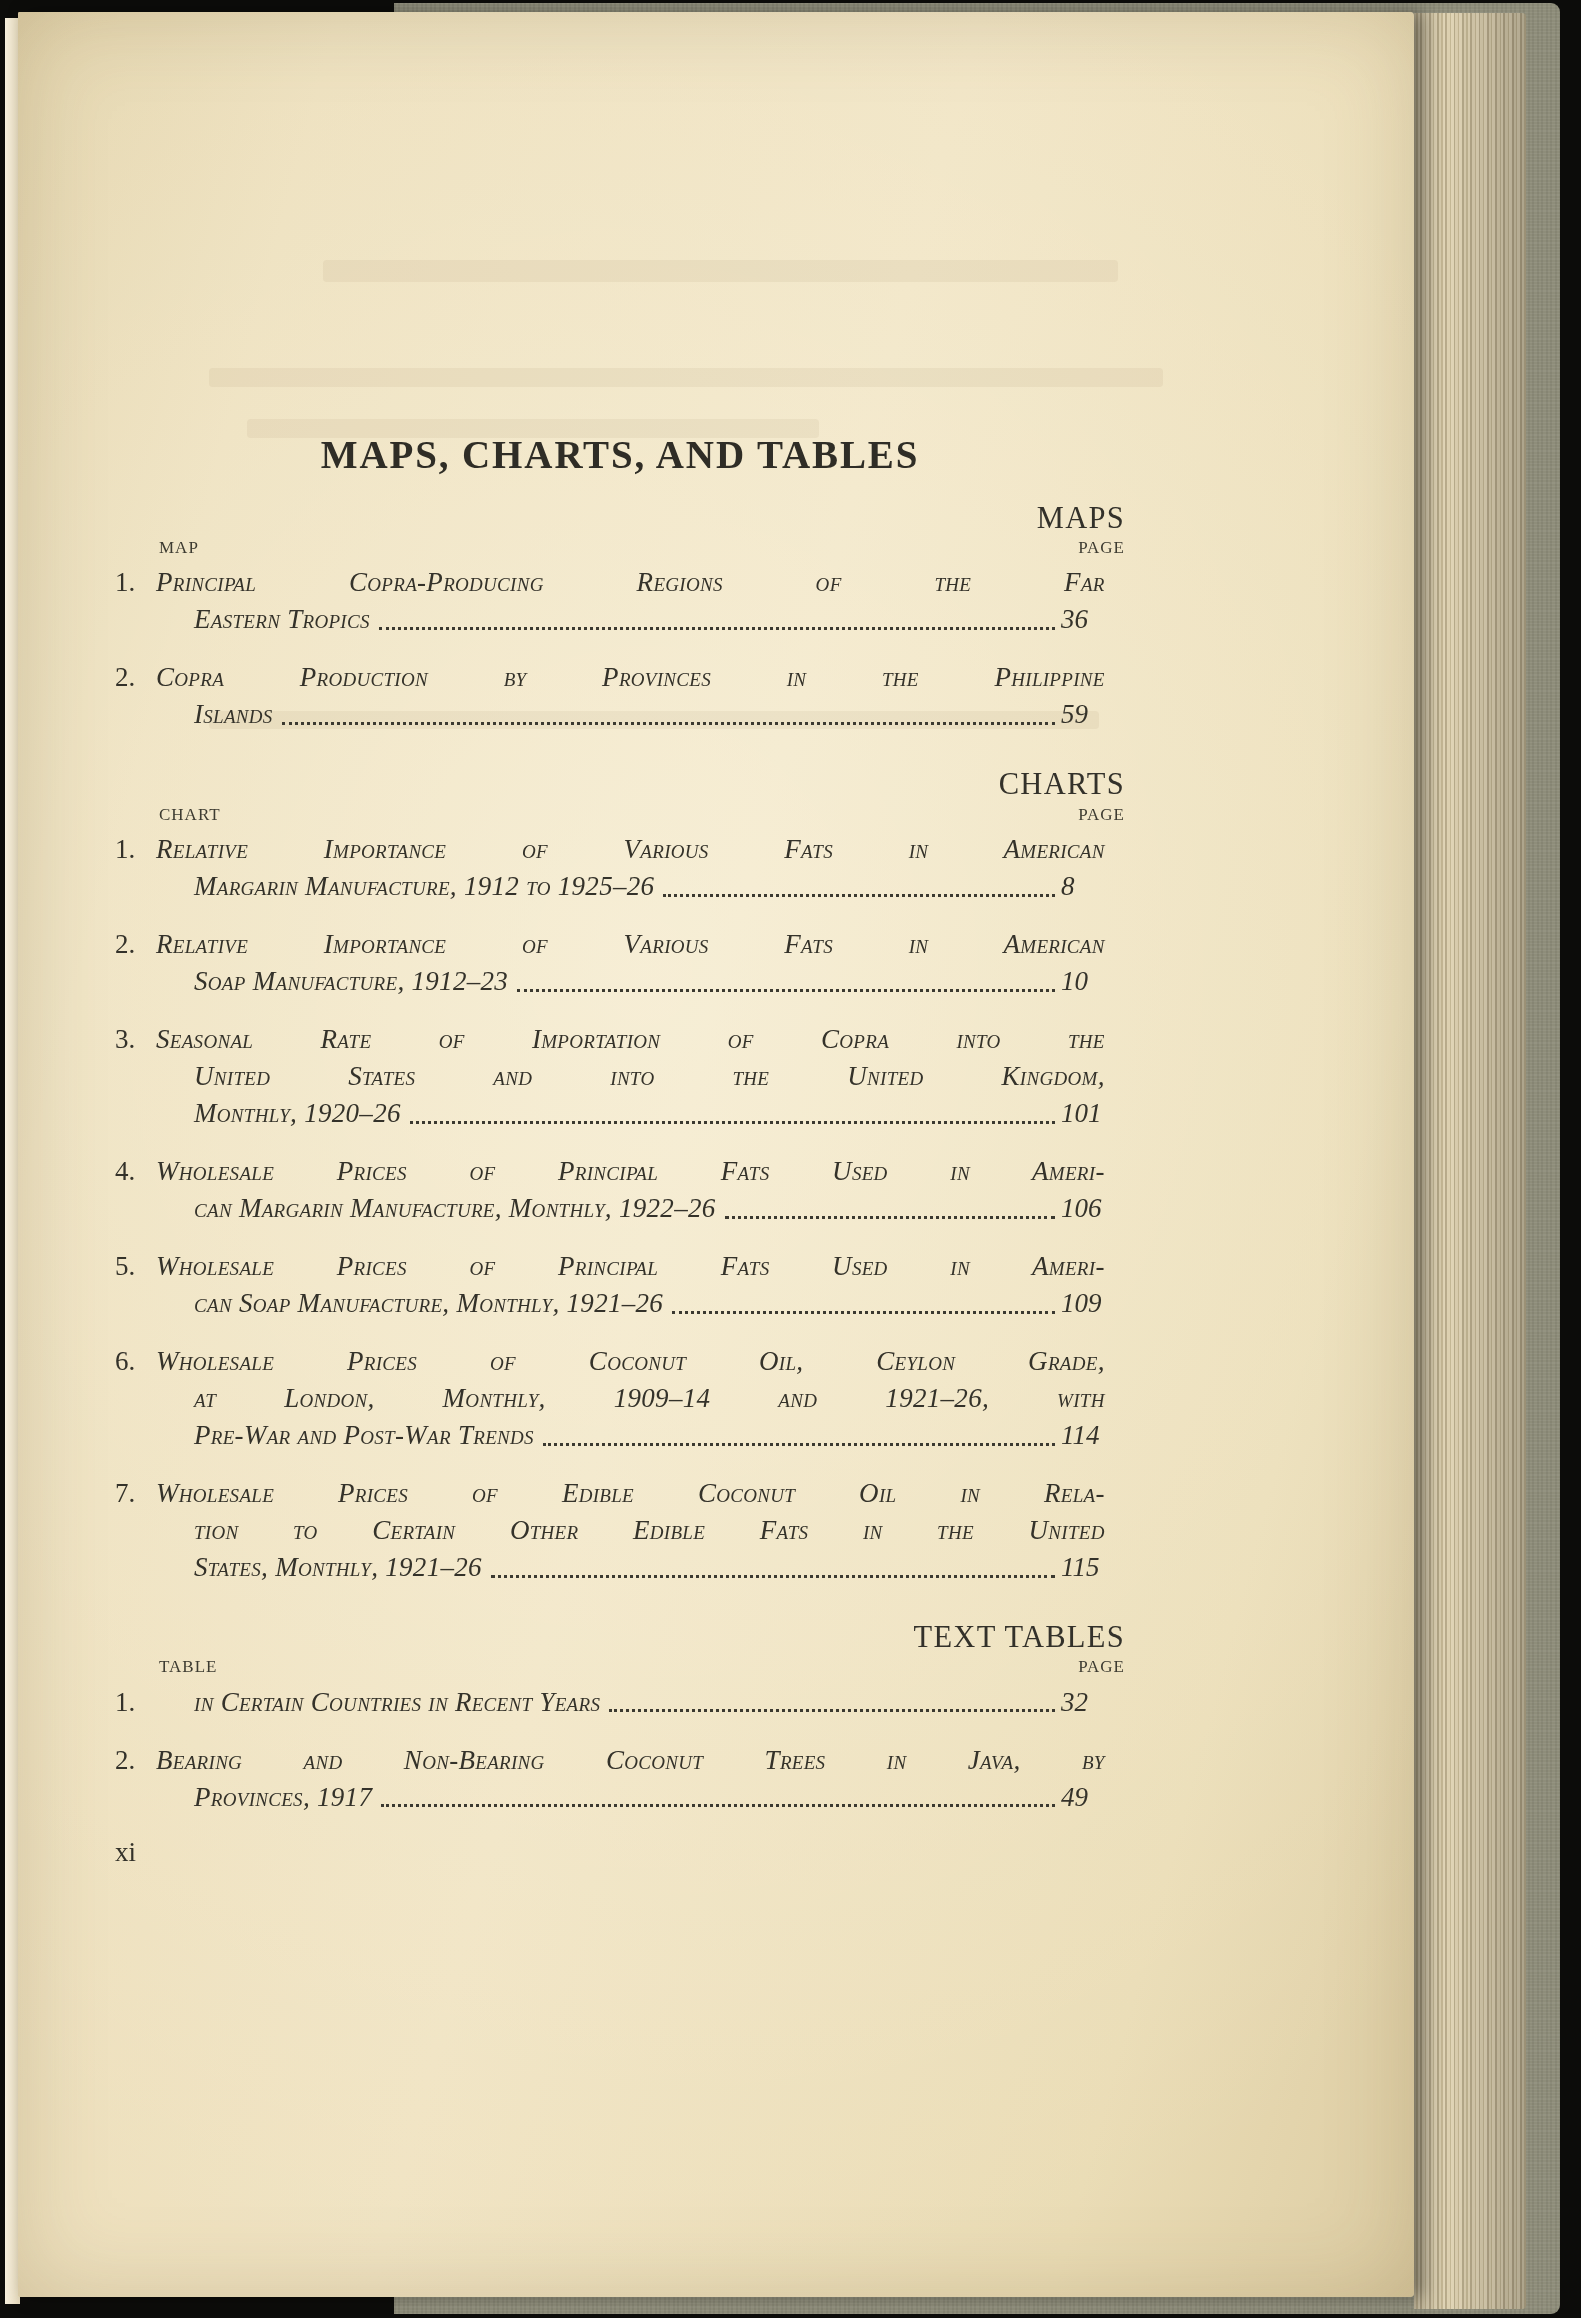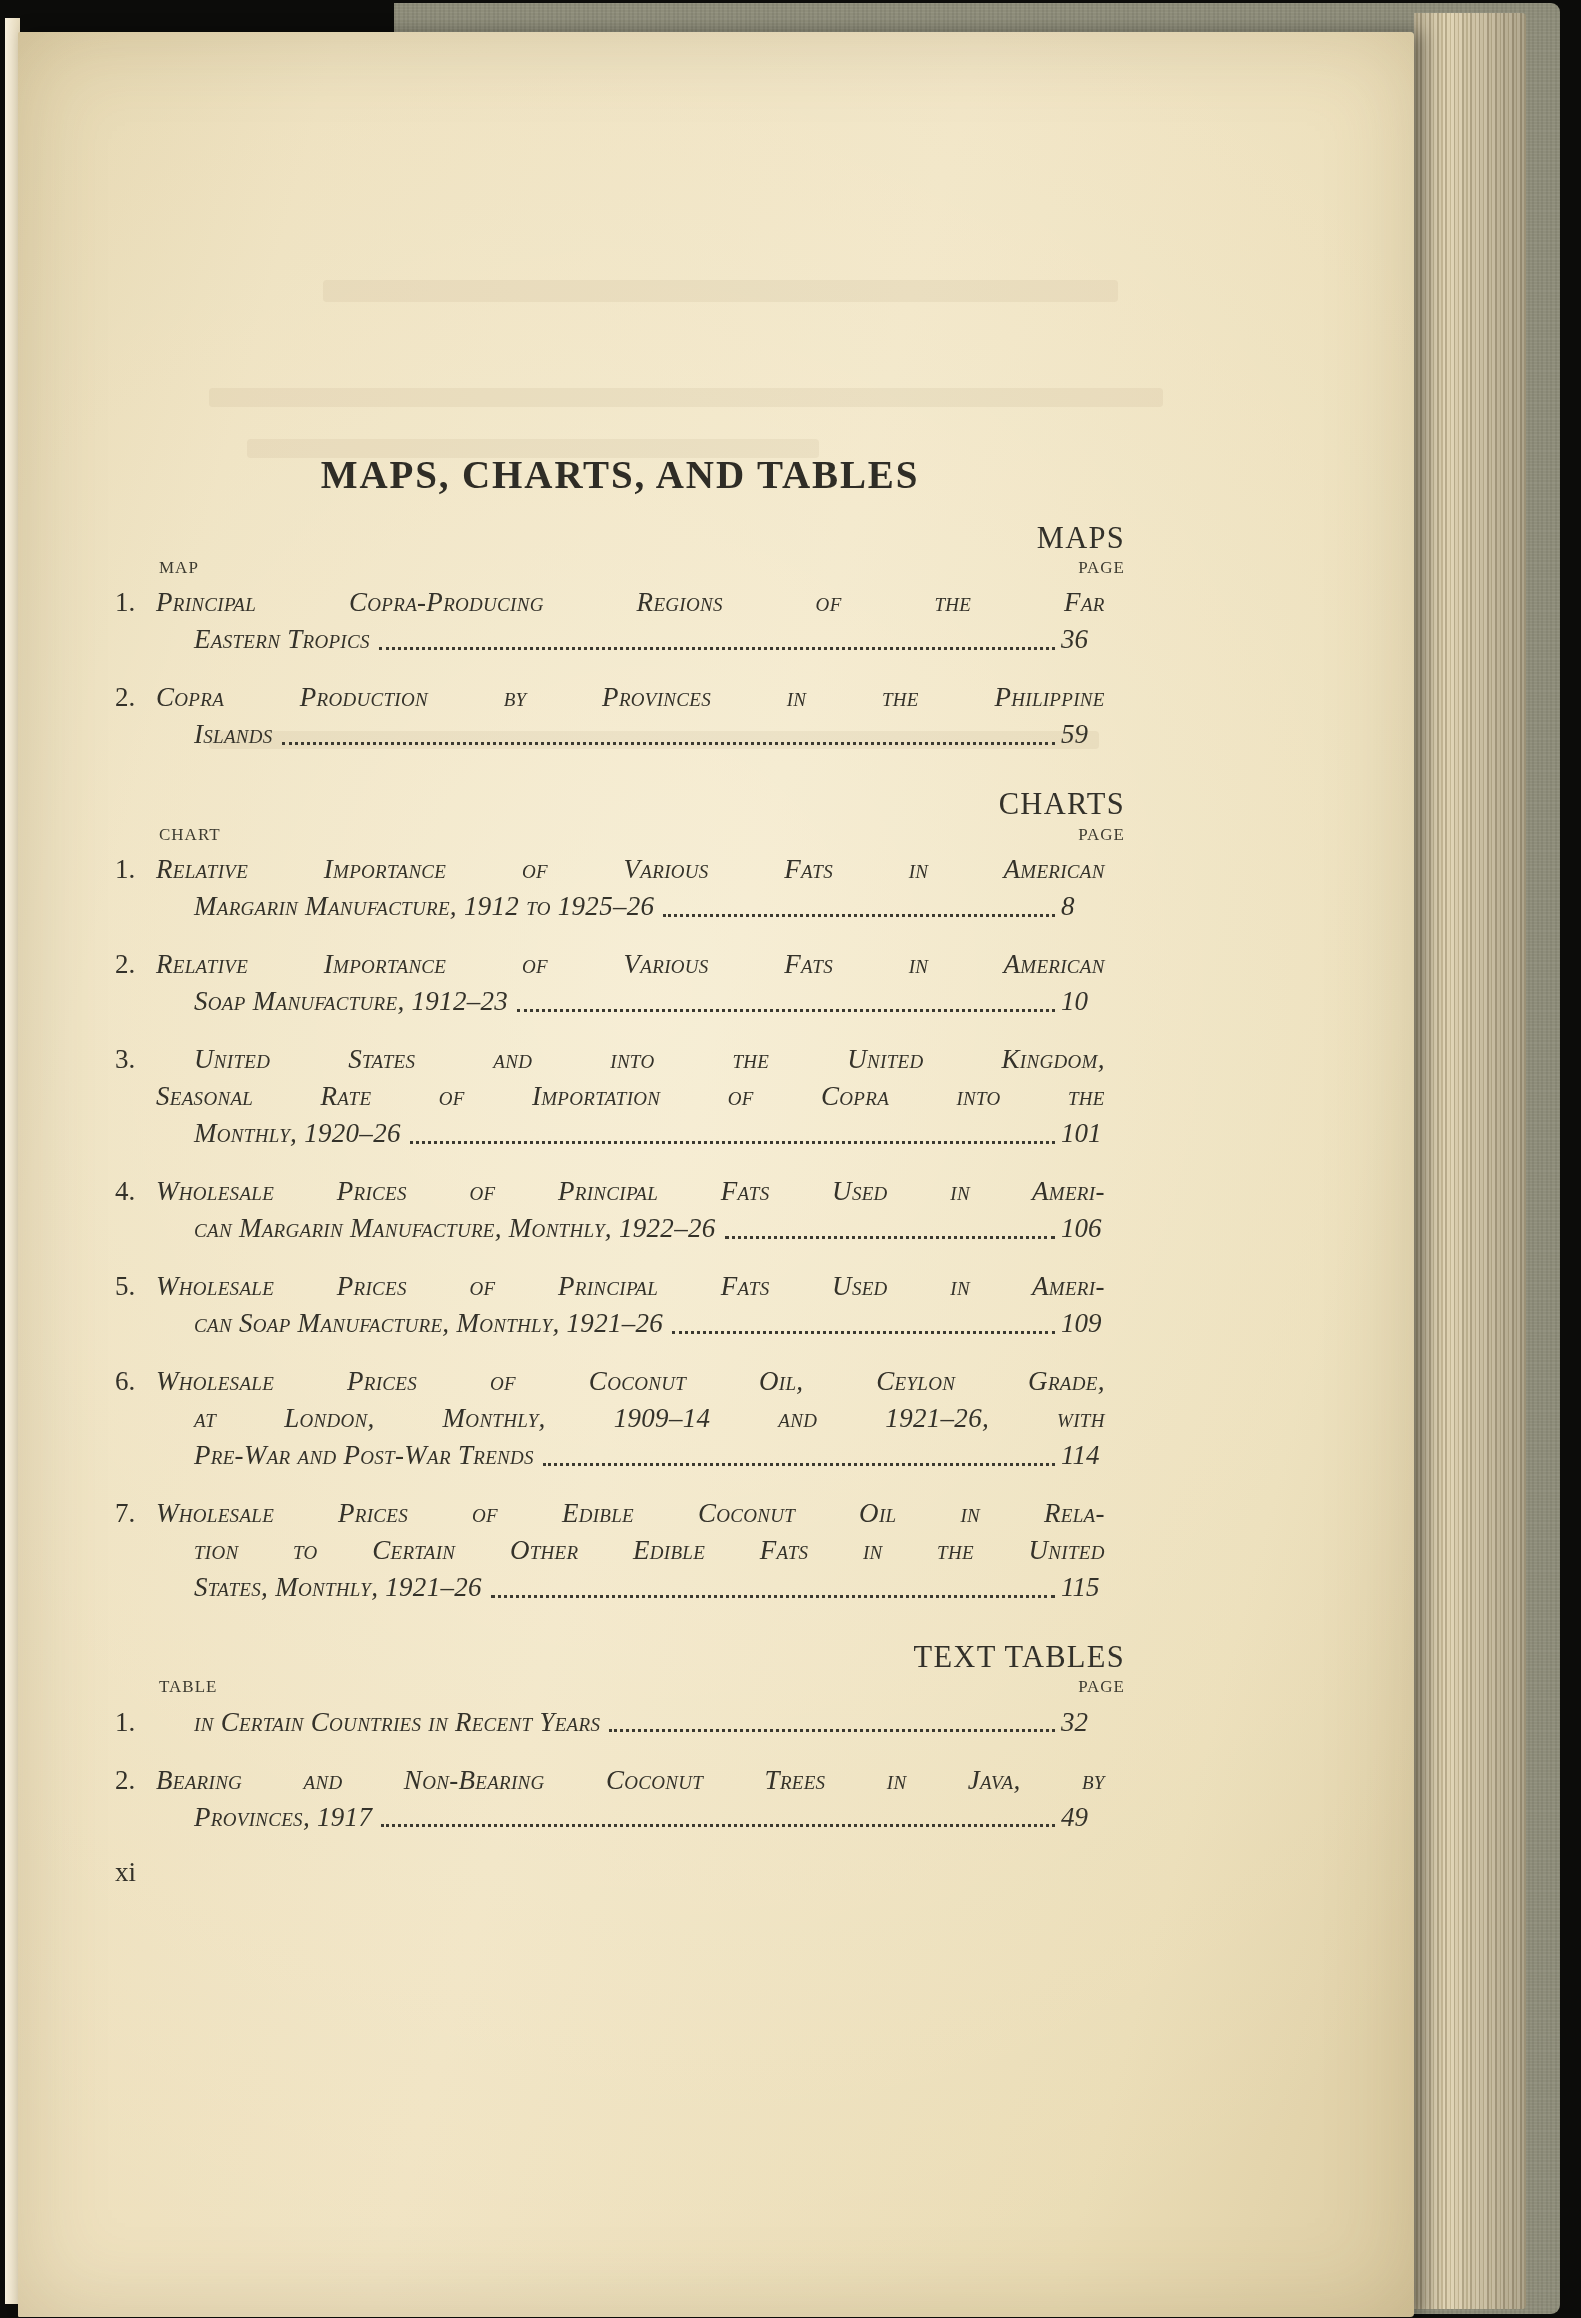--- a/index.html
+++ b/index.html
@@ -35,21 +35,21 @@
   
   .left-edge {
     position: absolute;
     left: 5.1px; top: 18px; bottom: 15.3px; width: 15.3px;
     background: linear-gradient(90deg, #f6efdd, #e6dabc);
   }
 
   
   .paper {
     position: absolute;
-    left: 18px; top: 32px; width: 1396px; height: 2285px;
+    left: 18px; top: 12px; width: 1396px; height: 2285px;
     background:
       radial-gradient(ellipse 140% 100% at 45% 42%, rgba(255,252,238,.45), rgba(0,0,0,0) 60%),
       linear-gradient(105deg, #e3d4ac 0%, #ecdeba 16%, #f0e3c2 48%, #eadcb5 82%, #ddcda4 100%);
     box-shadow: inset 0 0 89px rgba(110,85,40,.22), 7.6px 0 16.5px rgba(0,0,0,.35);
     border-radius: 1.3px 3.8px 3.8px 1.3px;
   }
 
   
   .bleed { position: absolute; background: rgba(122,100,58,.07); border-radius: 3.8px; }
   .bleed.b1 { left: 305px; top: 248px;  width: 795px; height: 21.6px; }
@@ -207,22 +207,22 @@
           <span class="lt">Soap Manufacture, 1912–23</span>
           <span class="leader"></span>
           <span class="pg">10</span>
         </div>
       </div>
     </div>
 
     <div class="entry">
       <span class="num">3.</span>
       <div class="ebody">
+        <div class="line j">Seasonal Rate of Importation of Copra into the</div>
         <div class="line j cont">United States and into the United Kingdom,</div>
-        <div class="line j">Seasonal Rate of Importation of Copra into the</div>
         <div class="lastline cont">
           <span class="lt">Monthly, 1920–26</span>
           <span class="leader"></span>
           <span class="pg">101</span>
         </div>
       </div>
     </div>
 
     <div class="entry">
       <span class="num">4.</span>

